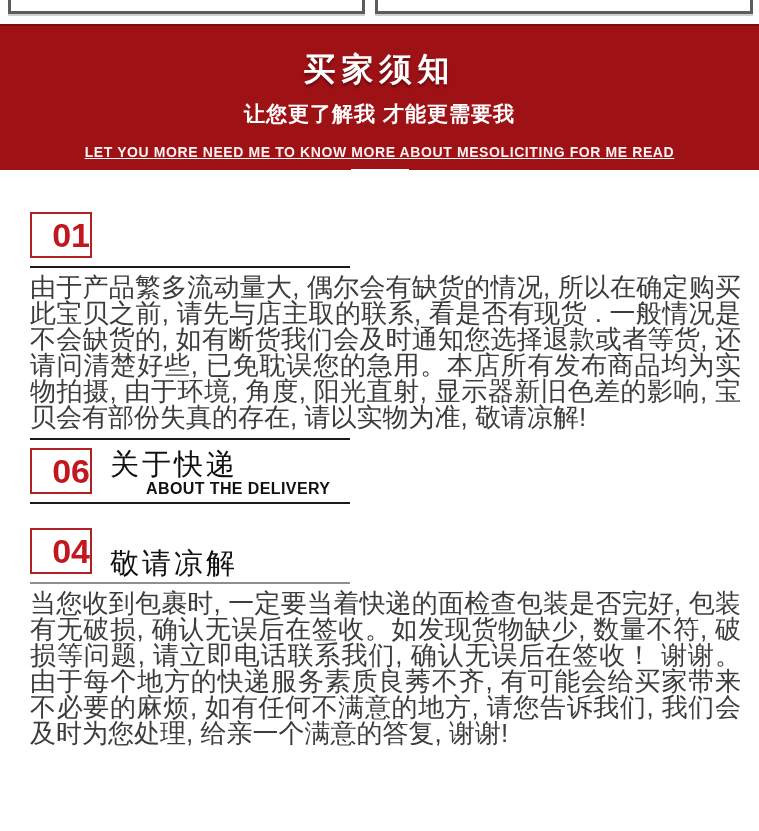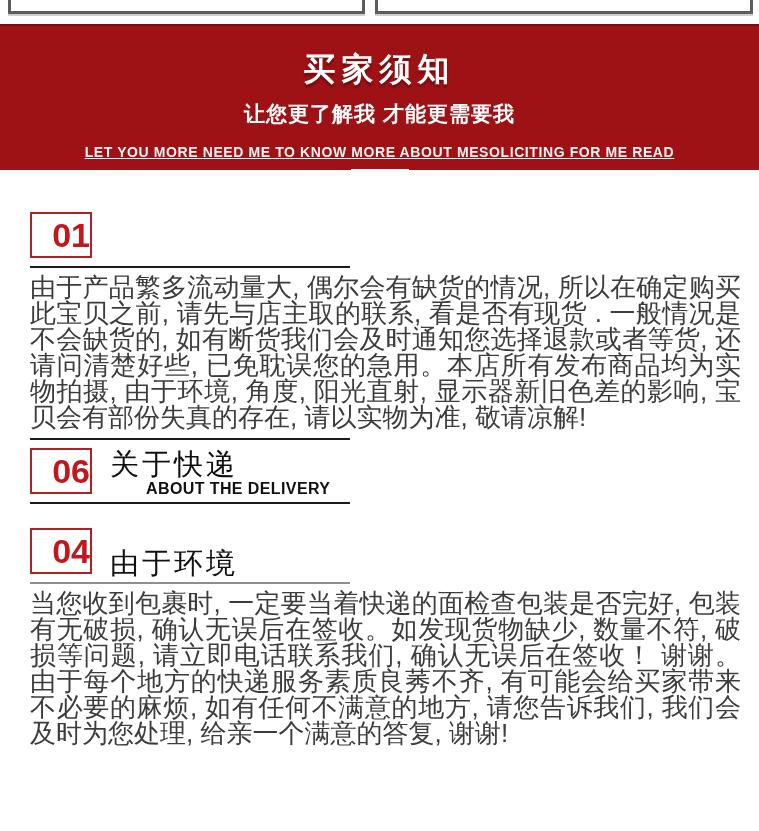--- a/index.html
+++ b/index.html
@@ -109,20 +109,20 @@
         <div class="head-subtitle">ABOUT THE DELIVERY</div>
       </div>
     </div>
     <div class="sec-underline"></div>
   </div>
 
   <div class="section s4">
     <div class="sec-head">
       <div class="num-box">04</div>
       <div class="head-text">
-        <div class="head-title">由于环境</div>
+        <div class="head-title">敬请凉解</div>
       </div>
     </div>
     <div class="sec-underline gray"></div>
     <div class="sec-para">当您收到包裹时, 一定要当着快递的面检查包装是否完好, 包装有无破损, 确认无误后在签收。如发现货物缺少, 数量不符, 破损等问题, 请立即电话联系我们, 确认无误后在签收！ 谢谢。由于每个地方的快递服务素质良莠不齐, 有可能会给买家带来不必要的麻烦, 如有任何不满意的地方, 请您告诉我们, 我们会及时为您处理, 给亲一个满意的答复, 谢谢!</div>
   </div>
 
 </div>
 
 </body></html>

